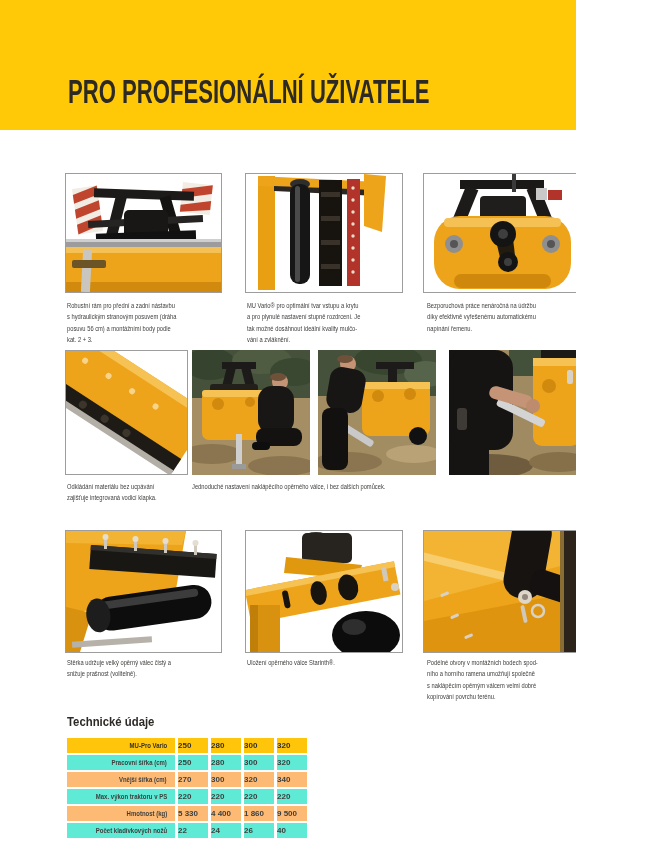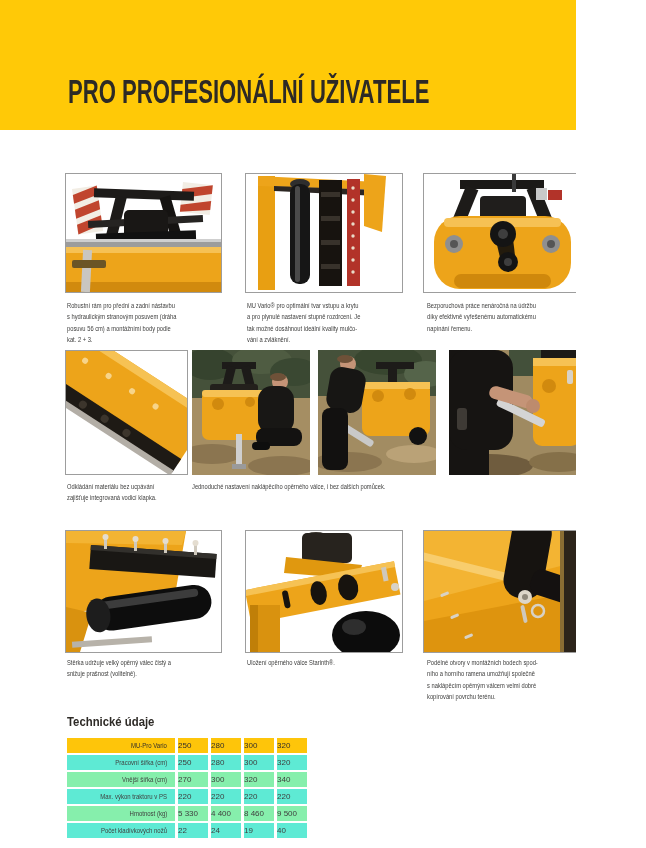--- a/index.html
+++ b/index.html
@@ -35,27 +35,27 @@
        white-space:pre;transform:scaleX(.72);transform-origin:left top;}
   .cp1{left:67px;top:300px;} .cp2{left:247px;top:300px;} .cp3{left:427px;top:300px;}
   .cp4{left:67px;top:481px;} .cp5{left:192px;top:481px;}
   .cp6{left:67px;top:657px;} .cp7{left:247px;top:657px;} .cp8{left:427px;top:657px;}
 
   
   .tech-heading{position:absolute;left:67px;top:714px;margin:0;font-size:13.5px;line-height:15px;
       font-weight:700;color:#2d2a26;white-space:nowrap;transform:scaleX(.84);transform-origin:left top;}
   .table{position:absolute;left:67px;top:738px;}
   .trow{display:flex;gap:3px;margin-bottom:2px;}
-  .tc{height:15px;line-height:15px;font-size:8px;font-weight:400;color:#3f3f3e;overflow:visible;}
+  .tc{height:15px;line-height:15px;font-size:8px;font-weight:700;color:#3f3f3e;overflow:visible;}
   .tc.lab{width:100px;padding-right:8px;text-align:right;}
   .tc.val{width:30px;text-align:left;}
   .cond{display:inline-block;white-space:nowrap;transform:scaleX(.75);transform-origin:right center;}
   .thead .tc{background:#fec50a;color:#33302b;}
   .rw .tc{background:#5eead4;}
-  .rg .tc{background:#86efac;}
+  .rg .tc{background:#fdba74;}
 </style>
 </head>
 <body>
 
 <div class="page">
 
   <div class="band">
     <h1 class="title">PRO PROFESIONÁLNÍ UŽIVATELE</h1>
   </div>
 
@@ -386,25 +386,25 @@
       <div class="tc lab"><span class="cond">Max. výkon traktoru v PS</span></div>
       <div class="tc val"><span>220</span></div>
       <div class="tc val"><span>220</span></div>
       <div class="tc val"><span>220</span></div>
       <div class="tc val"><span>220</span></div>
     </div>
     <div class="trow rg">
       <div class="tc lab"><span class="cond">Hmotnost (kg)</span></div>
       <div class="tc val"><span>5 330</span></div>
       <div class="tc val"><span>4 400</span></div>
-      <div class="tc val"><span>8 460</span></div>
+      <div class="tc val"><span>1 860</span></div>
       <div class="tc val"><span>9 500</span></div>
     </div>
     <div class="trow rw">
       <div class="tc lab"><span class="cond">Počet kladívkových nožů</span></div>
       <div class="tc val"><span>22</span></div>
       <div class="tc val"><span>24</span></div>
-      <div class="tc val"><span>19</span></div>
+      <div class="tc val"><span>26</span></div>
       <div class="tc val"><span>40</span></div>
     </div>
   </div>
 
 </div>
 
 </body></html>

